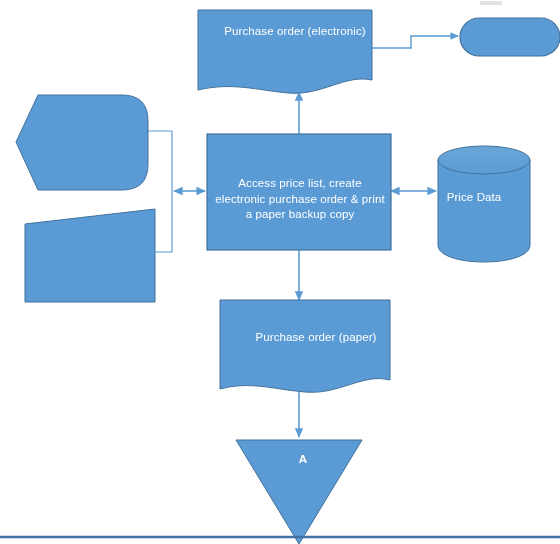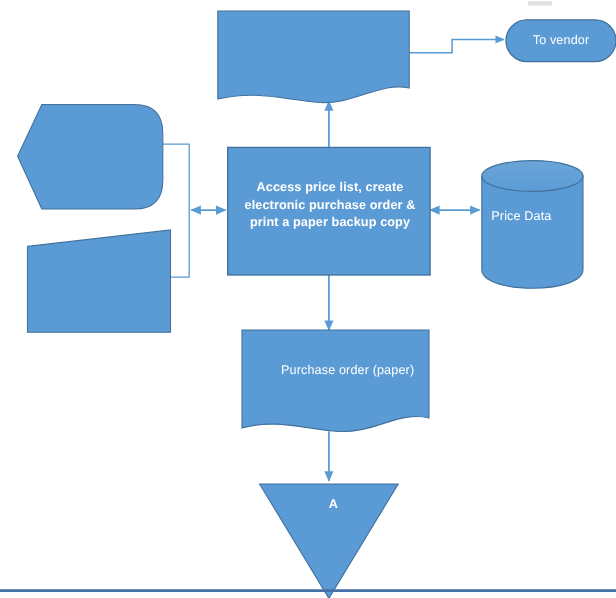--- a/index.html
+++ b/index.html
@@ -39,24 +39,23 @@
     font-size: 11.5px;
   }
   .lbl-vendor {
     left: 462px;
     top: 30px;
     width: 96px;
     font-size: 11.5px;
   }
   .lbl-process {
     left: 212px;
-    top: 164px;
+    top: 176px;
     width: 176px;
     font-size: 11.5px;
-    font-weight: bold;
   }
   .lbl-pricedata {
     left: 438px;
     top: 190px;
     width: 72px;
     font-size: 11.5px;
   }
   .lbl-paper {
     left: 228px;
     top: 330px;
@@ -157,22 +156,22 @@
 
     <g>
       <line x1="0" y1="537" x2="560" y2="537" stroke="#4472a8" stroke-width="2.5"></line>
     </g>
 
     <g>
       <rect x="480" y="1" width="22" height="4" fill="#d8d8d8" opacity="0.75"></rect>
     </g>
   </svg>
 
+  <div class="shape-label lbl-electronic">Purchase order (electronic)</div>
 
-  <div class="shape-label lbl-vendor">To vendor</div>
 
   <div class="shape-label lbl-process">Access price list, create electronic purchase order &amp; print a paper backup copy</div>
 
   <div class="shape-label lbl-pricedata">Price Data</div>
 
   <div class="shape-label lbl-paper">Purchase order (paper)</div>
 
   <div class="shape-label lbl-connector">A</div>
 
 </div>

